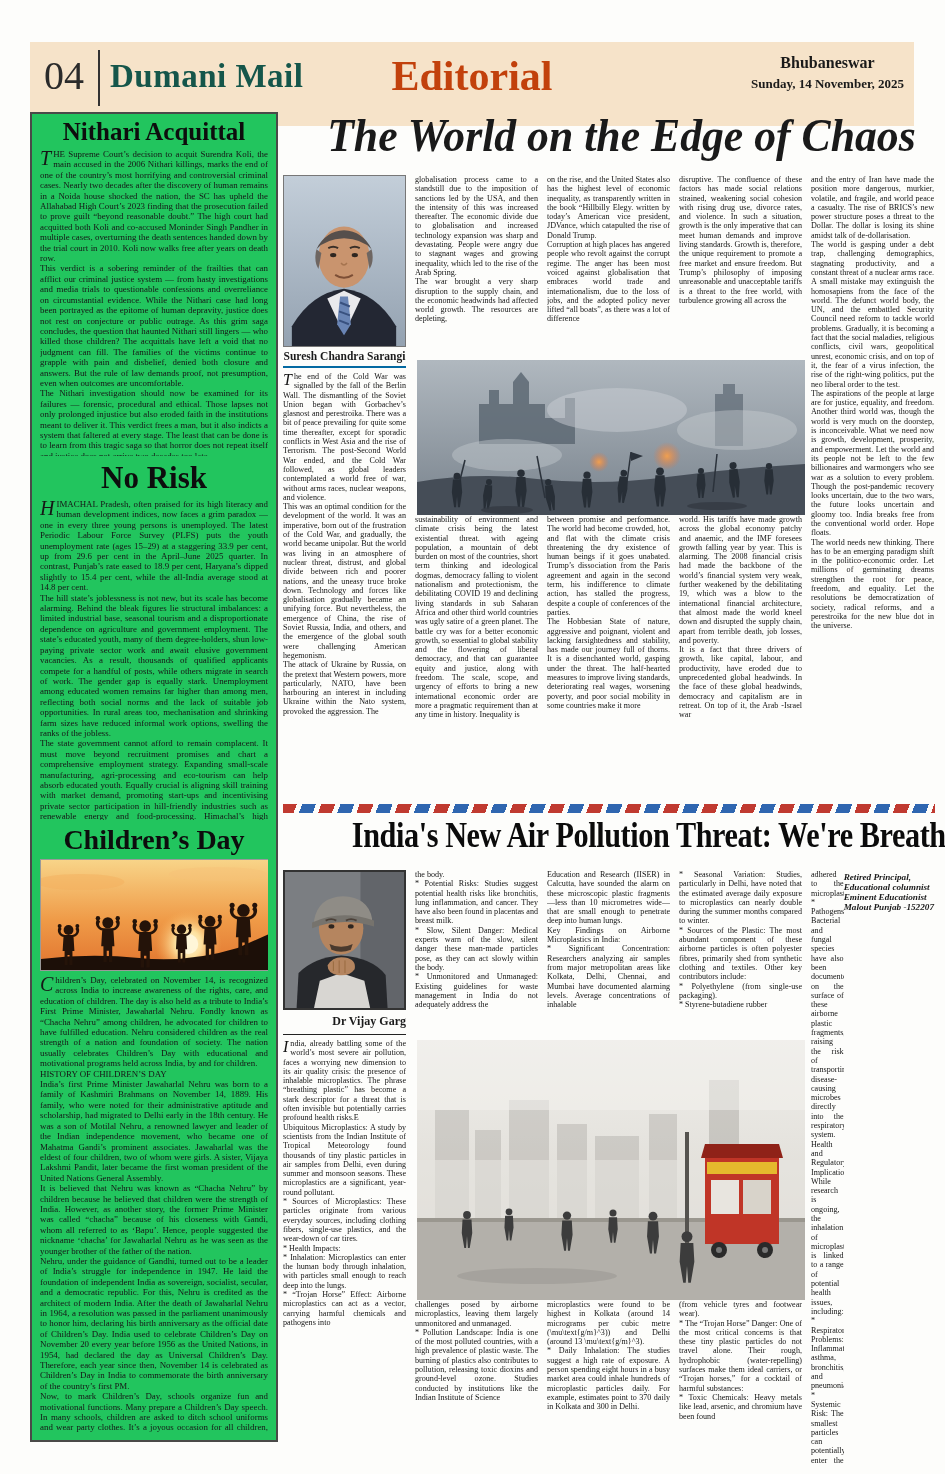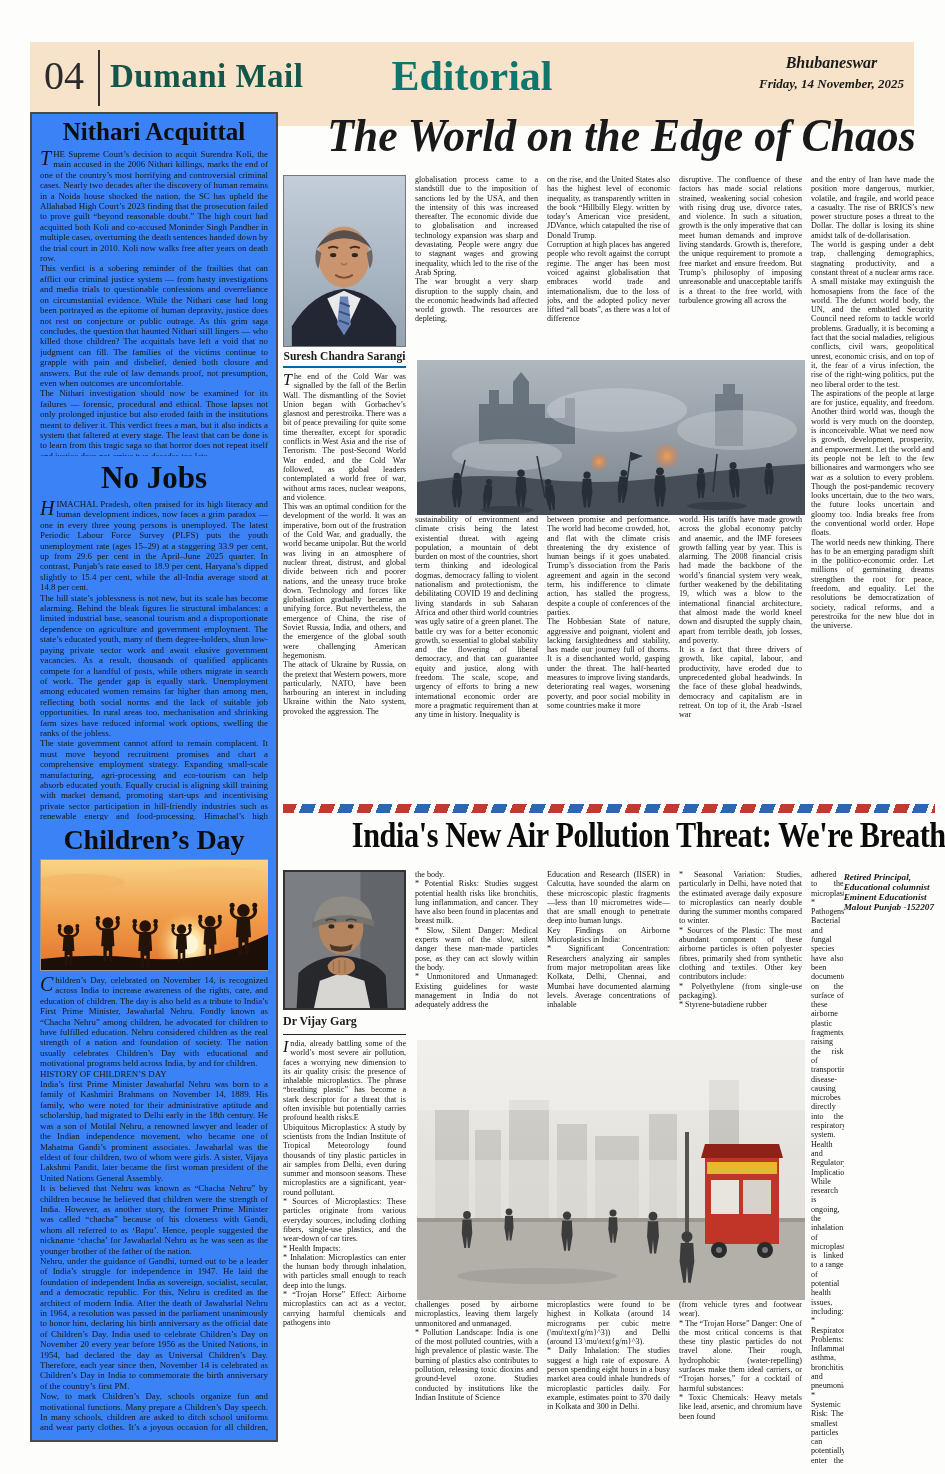--- a/index.html
+++ b/index.html
@@ -3,27 +3,27 @@
 <meta charset="utf-8">
 <style>
   html,body{margin:0;padding:0;background:#888;}
   .page{position:relative;width:945px;height:1474px;background:#fdfdfb;margin:0 auto;overflow:hidden;
         font-family:"Liberation Serif",serif;color:#1a1a1a;}
   
   .masthead{position:absolute;left:30px;top:42px;width:884px;height:84px;background:#f6e3c9;}
   .pgnum{position:absolute;left:14px;top:10px;font-size:40px;color:#2b2b2b;font-weight:400;}
   .mast-div{position:absolute;left:68px;top:8px;width:2px;height:56px;background:#333;}
   .paper-name{position:absolute;left:80px;top:16px;font-size:33px;font-weight:700;color:#15564a;letter-spacing:.5px;}
-  .section-title{position:absolute;left:0;right:0;top:10px;text-align:center;font-size:42px;font-weight:700;color:#0f766e;}
-  .mast-right{position:absolute;right:10px;top:12px;text-align:center;font-style:italic;}
+  .section-title{position:absolute;left:0;right:0;top:10px;text-align:center;font-size:42px;font-weight:700;color:#c2410c;}
+  .mast-right{position:absolute;right:10px;top:12px;text-align:center;}
   .mast-city{font-size:16px;font-weight:700;}
   .mast-date{font-size:13px;font-weight:700;margin-top:4px;}
   
   .left-box{position:absolute;left:30px;top:112px;width:248px;height:1330px;border:2px solid #4a4a48;
-            background:#3b82f6;box-sizing:border-box;padding:2px 8px;overflow:hidden;}
+            background:#22c55e;box-sizing:border-box;padding:2px 8px;overflow:hidden;}
   .lb-sec{overflow:hidden;}
   .sec-nithari{height:340px;}
   .sec-nojobs{height:364px;}
   .sec-children{height:612px;}
   .lb-title{margin:2px 0 3px 0;text-align:center;font-weight:700;color:#0d0d0d;}
   .t1{font-size:25px;}
   .t2{font-size:31px;margin-top:4px;}
   .t3{font-size:28px;margin-top:4px;}
   .lb-body{font-size:8.9px;line-height:1.17;text-align:justify;white-space:pre-line;color:#161616;}
   .dropcap{float:left;font-style:italic;font-size:20px;line-height:17px;padding:1px 2px 0 0;font-weight:500;}
@@ -45,21 +45,21 @@
   .h620{height:620px;}
   .h170{height:168px;}
   .sp260{height:262px;}
   .h165{height:165px;}
   .c5flex{display:flex;flex-direction:row;height:595px;}
   .c5flex .flexgrow{flex:1;overflow:hidden;}
   .author-photo{display:block;width:123px;height:172px;border:1px solid #777;box-sizing:border-box;}
   .author-name{font-size:11.5px;font-weight:700;text-align:center;border-bottom:2px solid #0369a1;
                padding:3px 0 4px 0;margin-bottom:4px;}
   .author-photo2{display:block;width:123px;height:140px;border:2px solid #333;box-sizing:border-box;}
-  .author-name2{font-size:12px;font-weight:700;text-align:left;border-bottom:1.5px solid #222;
+  .author-name2{font-size:12px;font-weight:700;text-align:right;border-bottom:1.5px solid #222;
                 padding:4px 0 5px 0;margin-bottom:4px;}
   .c1txt{height:414px;overflow:hidden;}
   .c1txt2{height:416px;overflow:hidden;}
   .war-img{position:absolute;left:134px;top:248px;width:388px;height:155px;}
   .smog-img{position:absolute;left:134px;top:928px;width:388px;height:260px;}
   .dash-sep{position:absolute;left:0;top:692px;width:652px;height:9px;
     background:repeating-linear-gradient(110deg,#c03a30 0 13px,#fdfdfb 13px 18px,#2f66b0 18px 31px,#fdfdfb 31px 36px);}
   .plastic-headline{position:absolute;left:0;top:702px;width:652px;height:46px;margin:0;text-align:center;
                     font-weight:700;font-size:36px;white-space:nowrap;color:#0b0b0b;}
   .plastic-headline span{display:inline-block;transform:scaleX(.84);transform-origin:center;letter-spacing:-.5px;}
@@ -70,33 +70,33 @@
 
 <div class="page">
 
   <header class="masthead">
     <div class="pgnum">04</div>
     <div class="mast-div"></div>
     <div class="paper-name">Dumani Mail</div>
     <div class="section-title">Editorial</div>
     <div class="mast-right">
       <div class="mast-city">Bhubaneswar</div>
-      <div class="mast-date">Friday, 14 November, 2025</div>
+      <div class="mast-date">Sunday, 14 November, 2025</div>
     </div>
   </header>
 
   <aside class="left-box">
     <section class="lb-sec sec-nithari">
       <h2 class="lb-title t1">Nithari Acquittal</h2>
       <div class="lb-body"><span class="dropcap">T</span><span>HE Supreme Court’s decision to acquit Surendra Koli, the main accused in the 2006 Nithari killings, marks the end of one of the country’s most horrifying and controversial criminal cases. Nearly two decades after the discovery of human remains in a Noida house shocked the nation, the SC has upheld the Allahabad High Court’s 2023 finding that the prosecution failed to prove guilt “beyond reasonable doubt.” The high court had acquitted both Koli and co-accused Moninder Singh Pandher in multiple cases, overturning the death sentences handed down by the trial court in 2010. Koli now walks free after years on death row.
 This verdict is a sobering reminder of the frailties that can afflict our criminal justice system — from hasty investigations and media trials to questionable confessions and overreliance on circumstantial evidence. While the Nithari case had long been portrayed as the epitome of human depravity, justice does not rest on conjecture or public outrage. As this grim saga concludes, the question that haunted Nithari still lingers — who killed those children? The acquittals have left a void that no judgment can fill. The families of the victims continue to grapple with pain and disbelief, denied both closure and answers. But the rule of law demands proof, not presumption, even when outcomes are uncomfortable.
 The Nithari investigation should now be examined for its failures — forensic, procedural and ethical. Those lapses not only prolonged injustice but also eroded faith in the institutions meant to deliver it. This verdict frees a man, but it also indicts a system that faltered at every stage. The least that can be done is to learn from this tragic saga so that horror does not repeat itself and justice does not arrive two decades too late.</span></div>
     </section>
     <section class="lb-sec sec-nojobs">
-      <h2 class="lb-title t2">No Jobs</h2>
+      <h2 class="lb-title t2">No Risk</h2>
       <div class="lb-body"><span class="dropcap">H</span><span>IMACHAL Pradesh, often praised for its high literacy and human development indices, now faces a grim paradox — one in every three young persons is unemployed. The latest Periodic Labour Force Survey (PLFS) puts the youth unemployment rate (ages 15–29) at a staggering 33.9 per cent, up from 29.6 per cent in the April–June 2025 quarter. In contrast, Punjab’s rate eased to 18.9 per cent, Haryana’s dipped slightly to 15.4 per cent, while the all-India average stood at 14.8 per cent.
 The hill state’s joblessness is not new, but its scale has become alarming. Behind the bleak figures lie structural imbalances: a limited industrial base, seasonal tourism and a disproportionate dependence on agriculture and government employment. The state’s educated youth, many of them degree-holders, shun low-paying private sector work and await elusive government vacancies. As a result, thousands of qualified applicants compete for a handful of posts, while others migrate in search of work. The gender gap is equally stark. Unemployment among educated women remains far higher than among men, reflecting both social norms and the lack of suitable job opportunities. In rural areas too, mechanisation and shrinking farm sizes have reduced informal work options, swelling the ranks of the jobless.
 The state government cannot afford to remain complacent. It must move beyond recruitment promises and chart a comprehensive employment strategy. Expanding small-scale manufacturing, agri-processing and eco-tourism can help absorb educated youth. Equally crucial is aligning skill training with market demand, promoting start-ups and incentivising private sector participation in hill-friendly industries such as renewable energy and food-processing. Himachal’s high literacy is an asset, but without jobs, it risks becoming a source of frustration and migration. The growing army of jobless youth should serve as a warning. Development must not only educate but also employ.</span></div>
     </section>
     <section class="lb-sec sec-children">
       <h2 class="lb-title t3">Children’s Day</h2>
       <svg class="children-img" viewBox="0 0 232 110" preserveAspectRatio="none">
         <defs>
           <linearGradient id="sky" x1="0" y1="0" x2="0" y2="1">
             <stop offset="0" stop-color="#f8d488"></stop>

